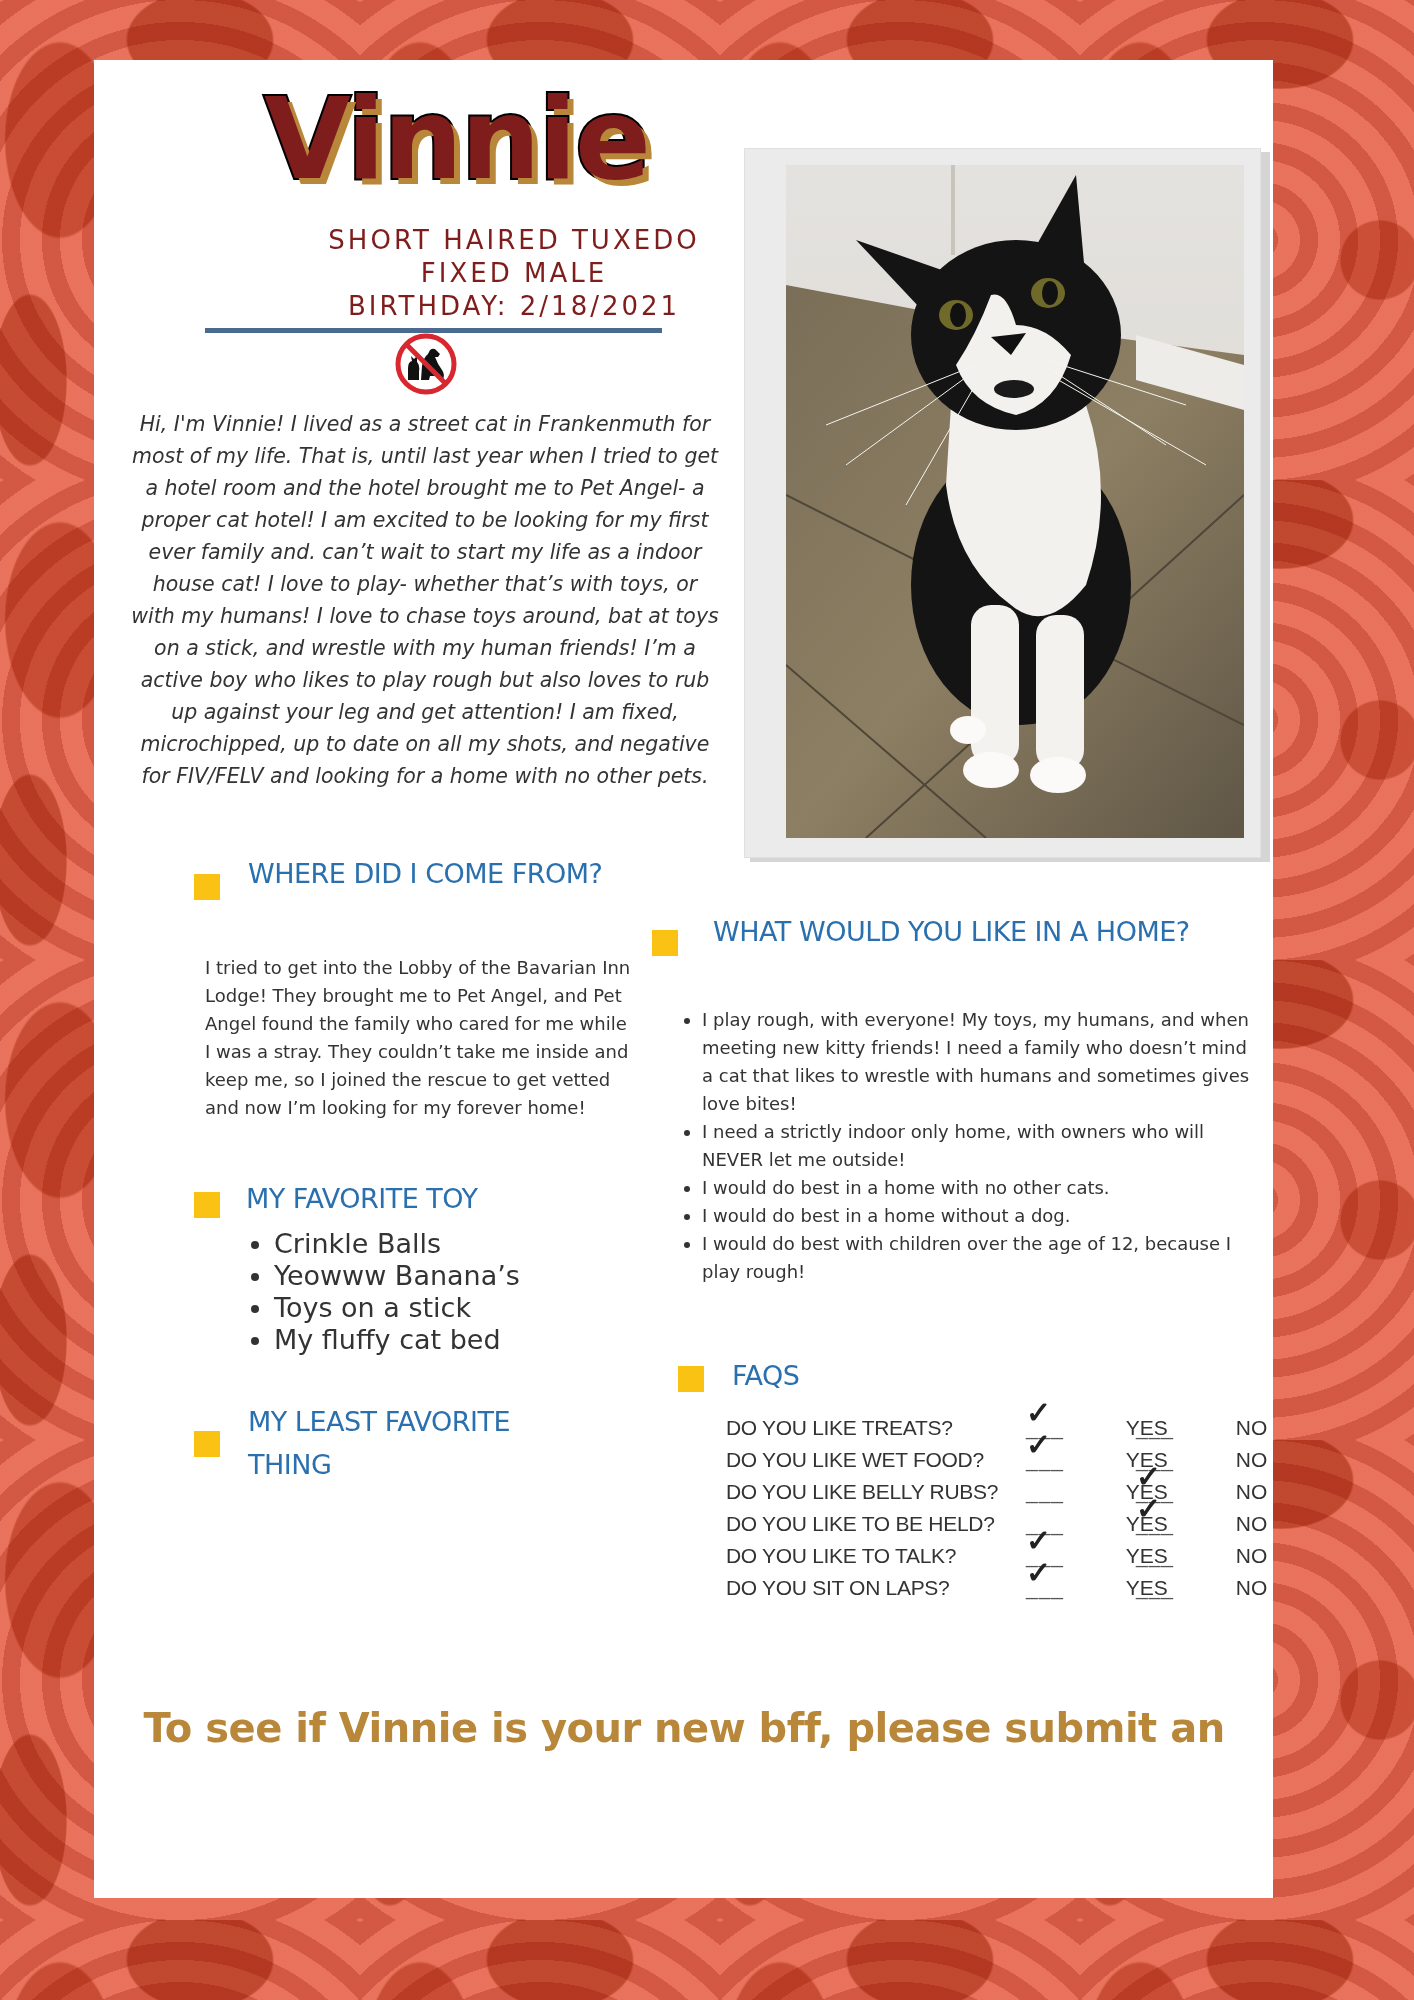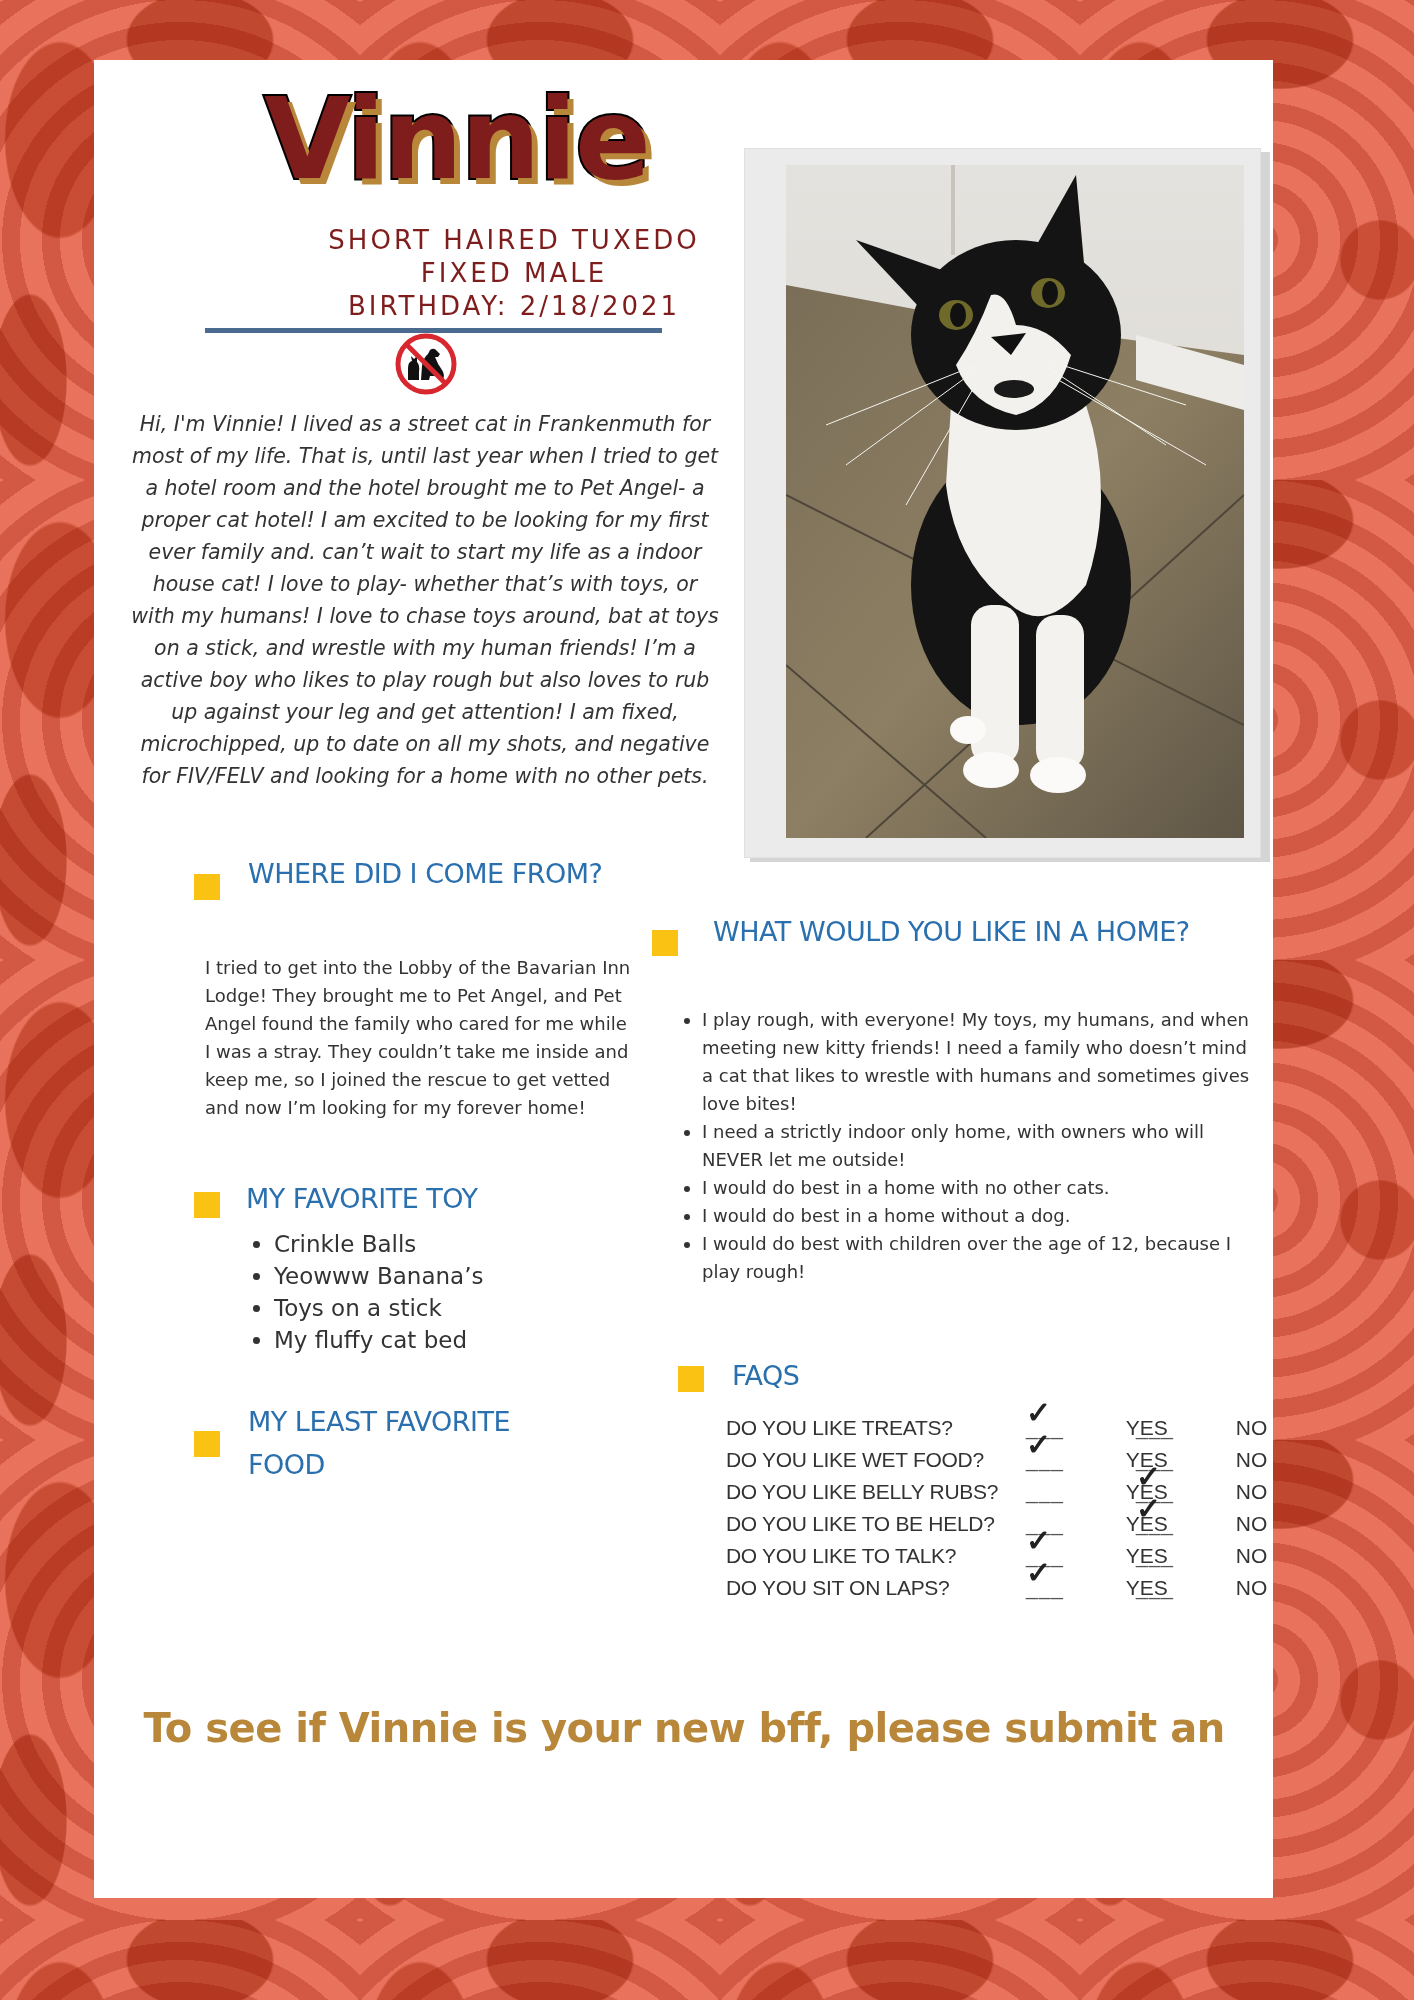--- a/index.html
+++ b/index.html
@@ -59,21 +59,21 @@
     .sq { width: 26px; height: 26px; background: #fac212; }
     .h2 {
       font-family: "DejaVu Sans", sans-serif; font-weight: normal; font-size: 27px;
       color: #2a6fae; line-height: 43px; letter-spacing: -0.5px;
     }
     .body-text {
       font-family: "DejaVu Sans", sans-serif; font-size: 18px; line-height: 28px; color: #333;
     }
     ul.bullets { margin: 0; padding-left: 26px; }
     ul.bullets li { margin: 0; }
-    .list-lg { font-family: "DejaVu Sans", sans-serif; font-size: 23px; line-height: 32px; color: #333; }
+    .list-lg { font-family: "DejaVu Sans", sans-serif; font-size: 27px; line-height: 32px; color: #333; }
 
     
     .faq { left: 632px; top: 1352px; width: 520px;
       font-family: Liberation Sans, sans-serif; font-size: 21px; color: #333; line-height: 32px; }
     .faq-row { display: flex; align-items: center; height: 32px; }
     .faq-q { width: 318px; white-space: nowrap; letter-spacing: -0.3px; }
     .faq-opt { display: flex; align-items: center; width: 110px; position: relative; gap: 30px; }
     .blank { display: inline-block; width: 34px; position: relative; letter-spacing: 1px; }
     .blank .line { color: #555; }
     .check { position: absolute; left: 0px; top: -14px; font-size: 30px; font-weight: bold; color: #222; line-height: 1; }
@@ -170,21 +170,21 @@
   <div class="abs sq" style="left:100px; top:1132px"></div>
   <div class="abs h2" style="left:152px; top:1117px; width:420px">MY FAVORITE TOY</div>
   <ul class="abs bullets list-lg" style="left:154px; top:1168px; width:380px">
     <li>Crinkle Balls</li>
     <li>Yeowww Banana’s</li>
     <li>Toys on a stick</li>
     <li>My fluffy cat bed</li>
   </ul>
 
   <div class="abs sq" style="left:100px; top:1371px"></div>
-  <div class="abs h2" style="left:154px; top:1340px; width:340px">MY LEAST FAVORITE FOOD</div>
+  <div class="abs h2" style="left:154px; top:1340px; width:340px">MY LEAST FAVORITE THING</div>
 
   <div class="abs sq" style="left:558px; top:870px"></div>
   <div class="abs h2" style="left:619px; top:850px; width:560px">WHAT WOULD YOU LIKE IN A HOME?</div>
   <ul class="abs bullets body-text" style="left:582px; top:946px; width:560px">
     <li>I play rough, with everyone! My toys, my humans, and when meeting new kitty friends! I need a family who doesn’t mind a cat that likes to wrestle with humans and sometimes gives love bites!</li>
     <li>I need a strictly indoor only home, with owners who will NEVER let me outside!</li>
     <li>I would do best in a home with no other cats.</li>
     <li>I would do best in a home without a dog.</li>
     <li>I would do best with children over the age of 12, because I play rough!</li>
   </ul>

